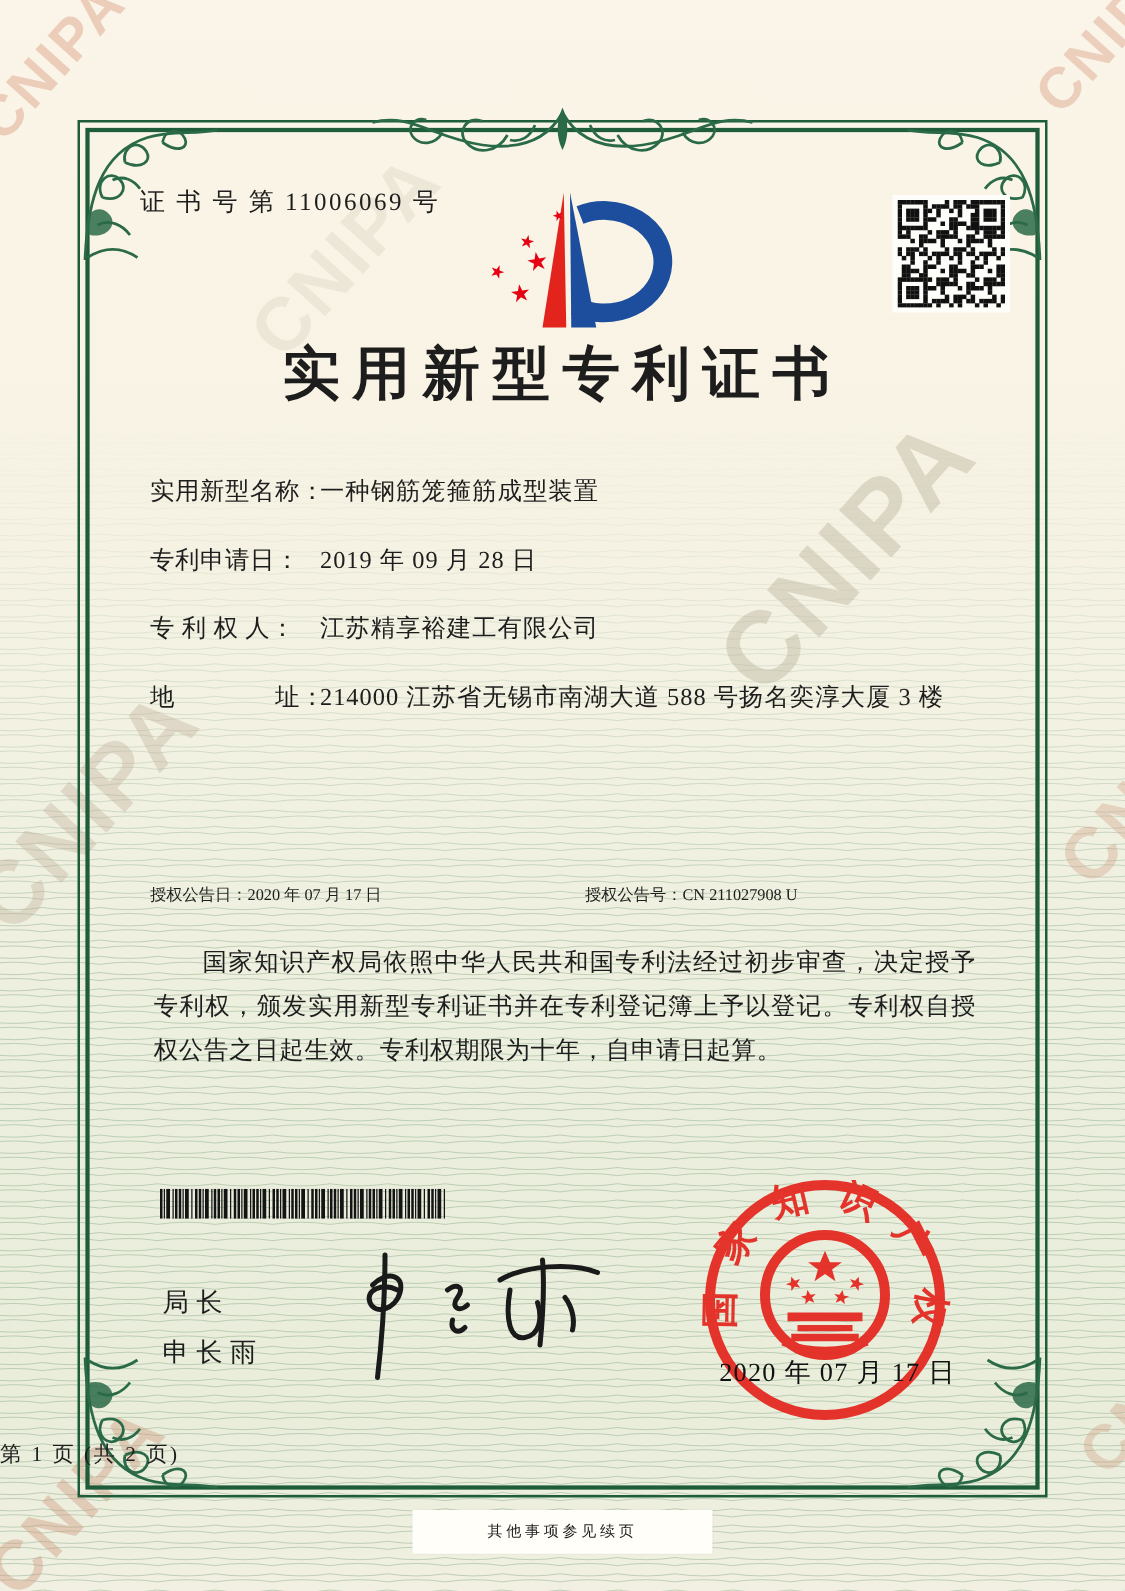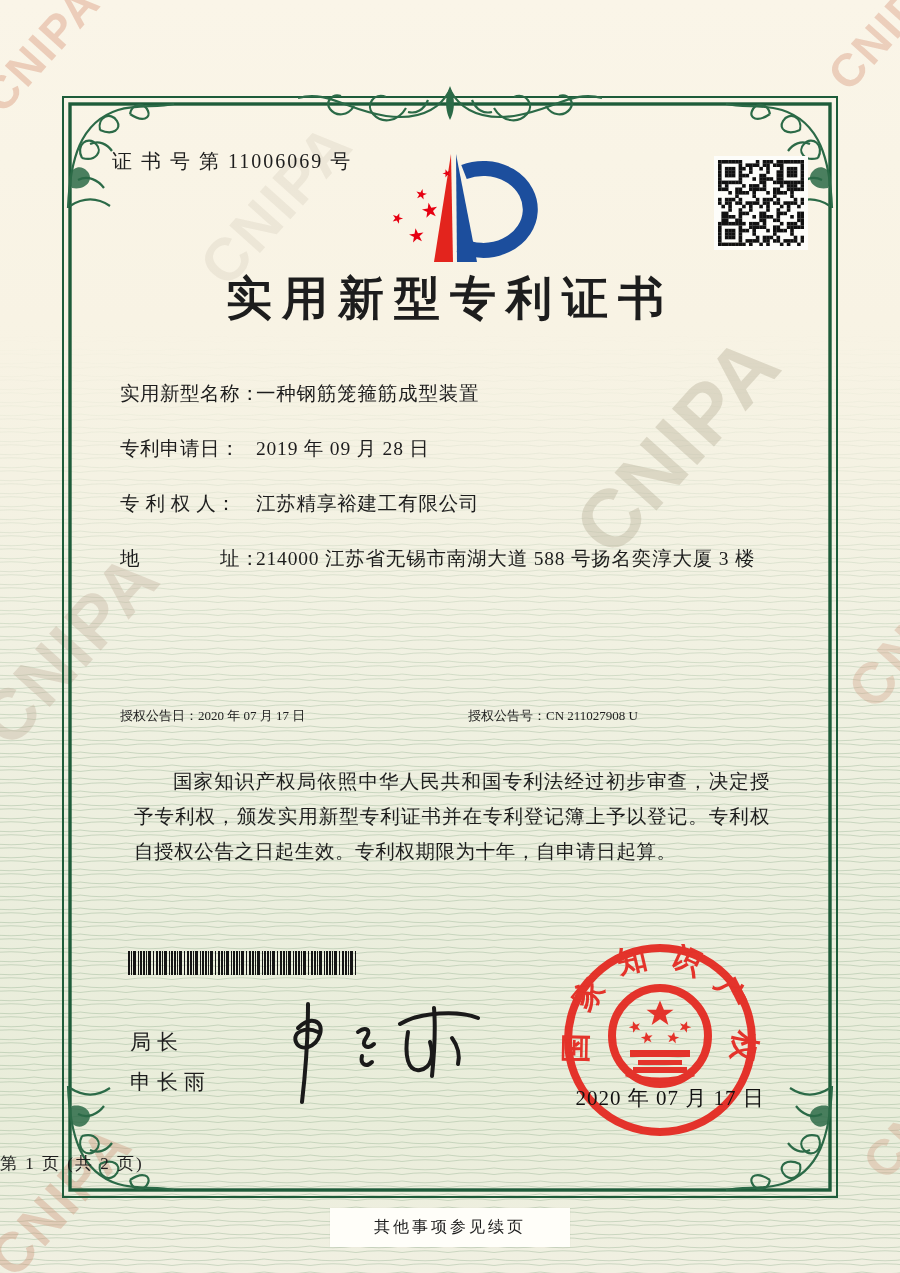--- a/index.html
+++ b/index.html
@@ -16,33 +16,33 @@
   .abs{position:absolute;z-index:3}
   .certno{left:112px;top:148px;font-size:20px;letter-spacing:2px}
   .title{left:0;top:268px;width:900px;text-align:center;font-size:46px;font-weight:bold;letter-spacing:10px}
   .fields{left:120px;top:366px;width:670px}
   .frow{height:55px;line-height:55px;font-size:19.5px;white-space:nowrap}
   .flabel{display:inline-block;width:136px;letter-spacing:.5px}
   .fvalue{letter-spacing:.8px}
   .grant{left:120px;top:696px;width:670px;height:40px;line-height:40px;font-size:13px;white-space:nowrap}
   .grant .right{position:absolute;left:348px;top:0}
   .paras{left:118px;top:748px;width:668px;font-size:19.5px;line-height:35px;text-align:justify}
-  .paras p{margin:16px;text-indent:2em;letter-spacing:.6px}
+  .paras p{margin:5px;text-indent:2em;letter-spacing:.6px}
   .logo{left:358px;top:148px;width:195px;height:122px}
   .logo .star{position:absolute;color:#e60012;line-height:1}
   .qr{left:714px;top:156px;width:86px;height:86px;background:#fdfdfa;padding:4px}
   .barcode{left:128px;top:951px}
   .sig-title{left:130px;top:1028px;font-size:21px;letter-spacing:6px}
   .sig-name{left:130px;top:1068px;font-size:21px;letter-spacing:6px}
   .sig-script{left:262px;top:998px}
   .seal{left:540px;top:944px;width:240px;height:200px}
   .seal-date{left:552px;top:1084px;width:236px;text-align:center;font-size:21px;letter-spacing:1px;color:#111;z-index:4}
   .pagenum{left:0;top:1152px;width:900px;text-align:left;font-size:17px;letter-spacing:2px}
   .note{left:330px;top:1208px;width:240px;background:#fffef9;text-align:center;
-        font-size:16px;letter-spacing:3px;padding:9px 0;box-shadow:0 0 2px rgba(0,0,0,.05)}
+        font-size:12px;letter-spacing:3px;padding:9px 0;box-shadow:0 0 2px rgba(0,0,0,.05)}
 </style>
 </head>
 <body>
 
 <div class="page">
 
   <svg id="waves" width="900" height="1273">
       <path d="M-12 336.0 q23 3.5 46 0 q23 3.5 46 0 q23 3.5 46 0 q23 3.5 46 0 q23 3.5 46 0 q23 3.5 46 0 q23 3.5 46 0 q23 3.5 46 0 q23 3.5 46 0 q23 3.5 46 0 q23 3.5 46 0 q23 3.5 46 0 q23 3.5 46 0 q23 3.5 46 0 q23 3.5 46 0 q23 3.5 46 0 q23 3.5 46 0 q23 3.5 46 0 q23 3.5 46 0 q23 3.5 46 0 q23 3.5 46 0" stroke="rgba(125,162,125,0.01)" stroke-width="0.8" fill="none"></path>
       <path d="M-12 342.5 q23 -3.5 46 0 q23 -3.5 46 0 q23 -3.5 46 0 q23 -3.5 46 0 q23 -3.5 46 0 q23 -3.5 46 0 q23 -3.5 46 0 q23 -3.5 46 0 q23 -3.5 46 0 q23 -3.5 46 0 q23 -3.5 46 0 q23 -3.5 46 0 q23 -3.5 46 0 q23 -3.5 46 0 q23 -3.5 46 0 q23 -3.5 46 0 q23 -3.5 46 0 q23 -3.5 46 0 q23 -3.5 46 0 q23 -3.5 46 0 q23 -3.5 46 0" stroke="rgba(125,162,125,0.01)" stroke-width="0.8" fill="none"></path>
       <path d="M-12 349.0 q23 3.5 46 0 q23 3.5 46 0 q23 3.5 46 0 q23 3.5 46 0 q23 3.5 46 0 q23 3.5 46 0 q23 3.5 46 0 q23 3.5 46 0 q23 3.5 46 0 q23 3.5 46 0 q23 3.5 46 0 q23 3.5 46 0 q23 3.5 46 0 q23 3.5 46 0 q23 3.5 46 0 q23 3.5 46 0 q23 3.5 46 0 q23 3.5 46 0 q23 3.5 46 0 q23 3.5 46 0 q23 3.5 46 0" stroke="rgba(125,162,125,0.02)" stroke-width="0.8" fill="none"></path>

